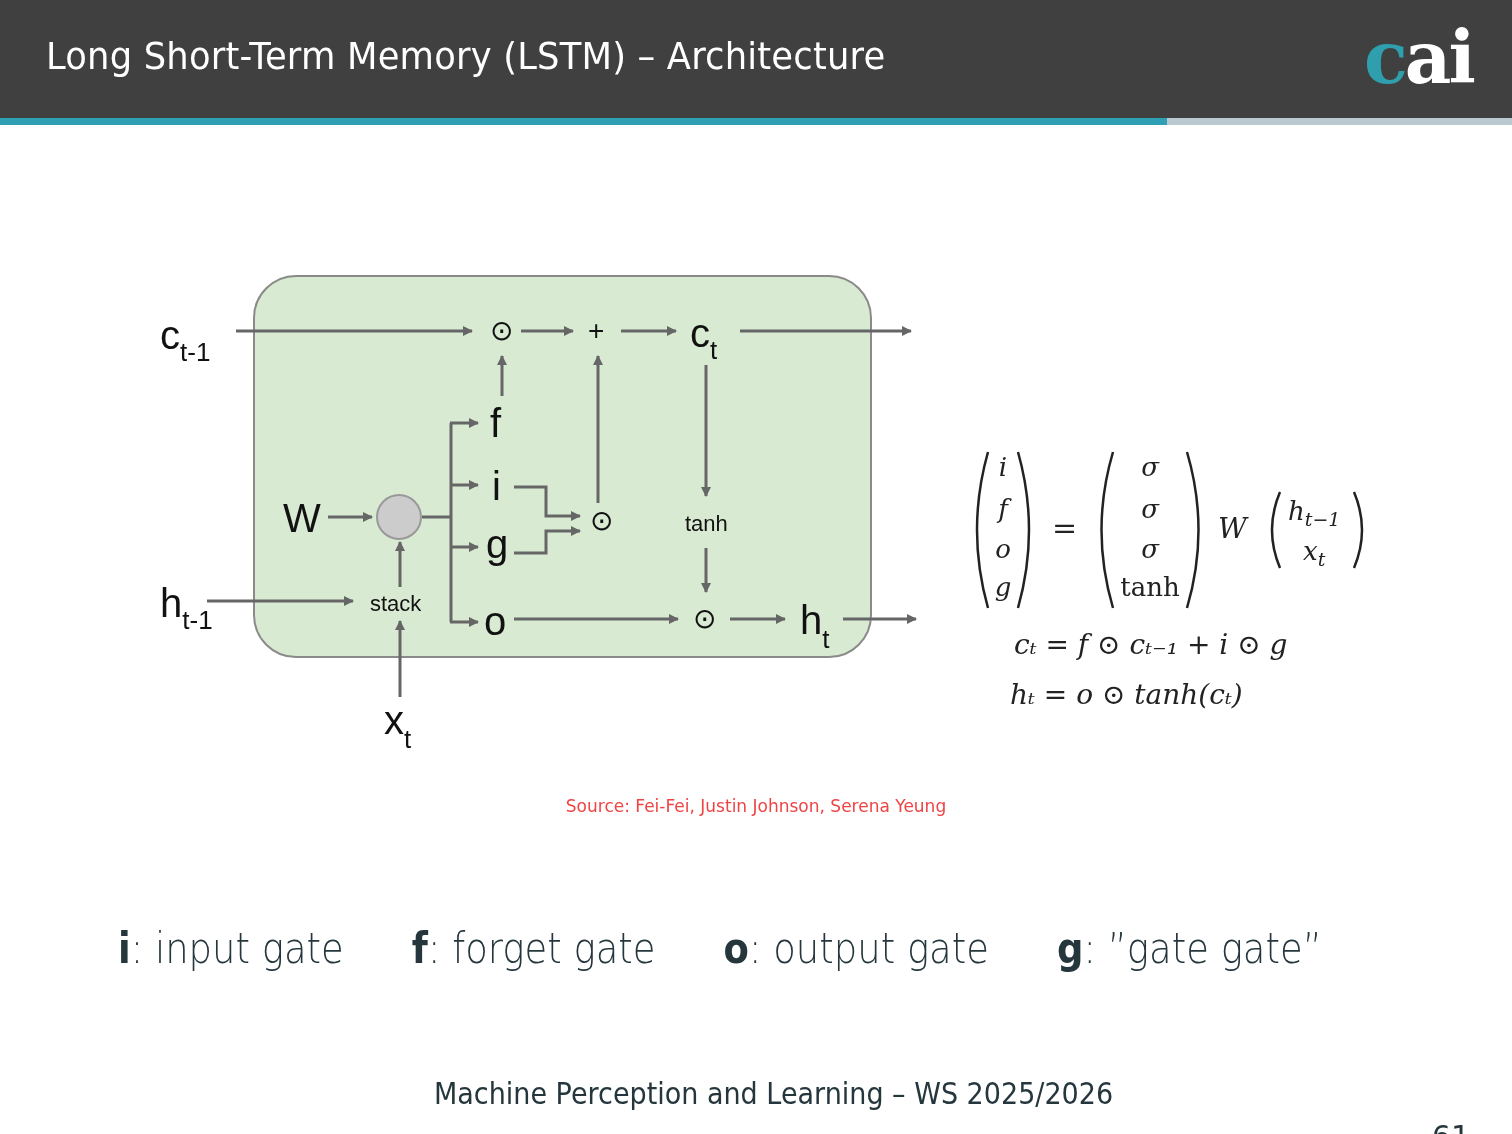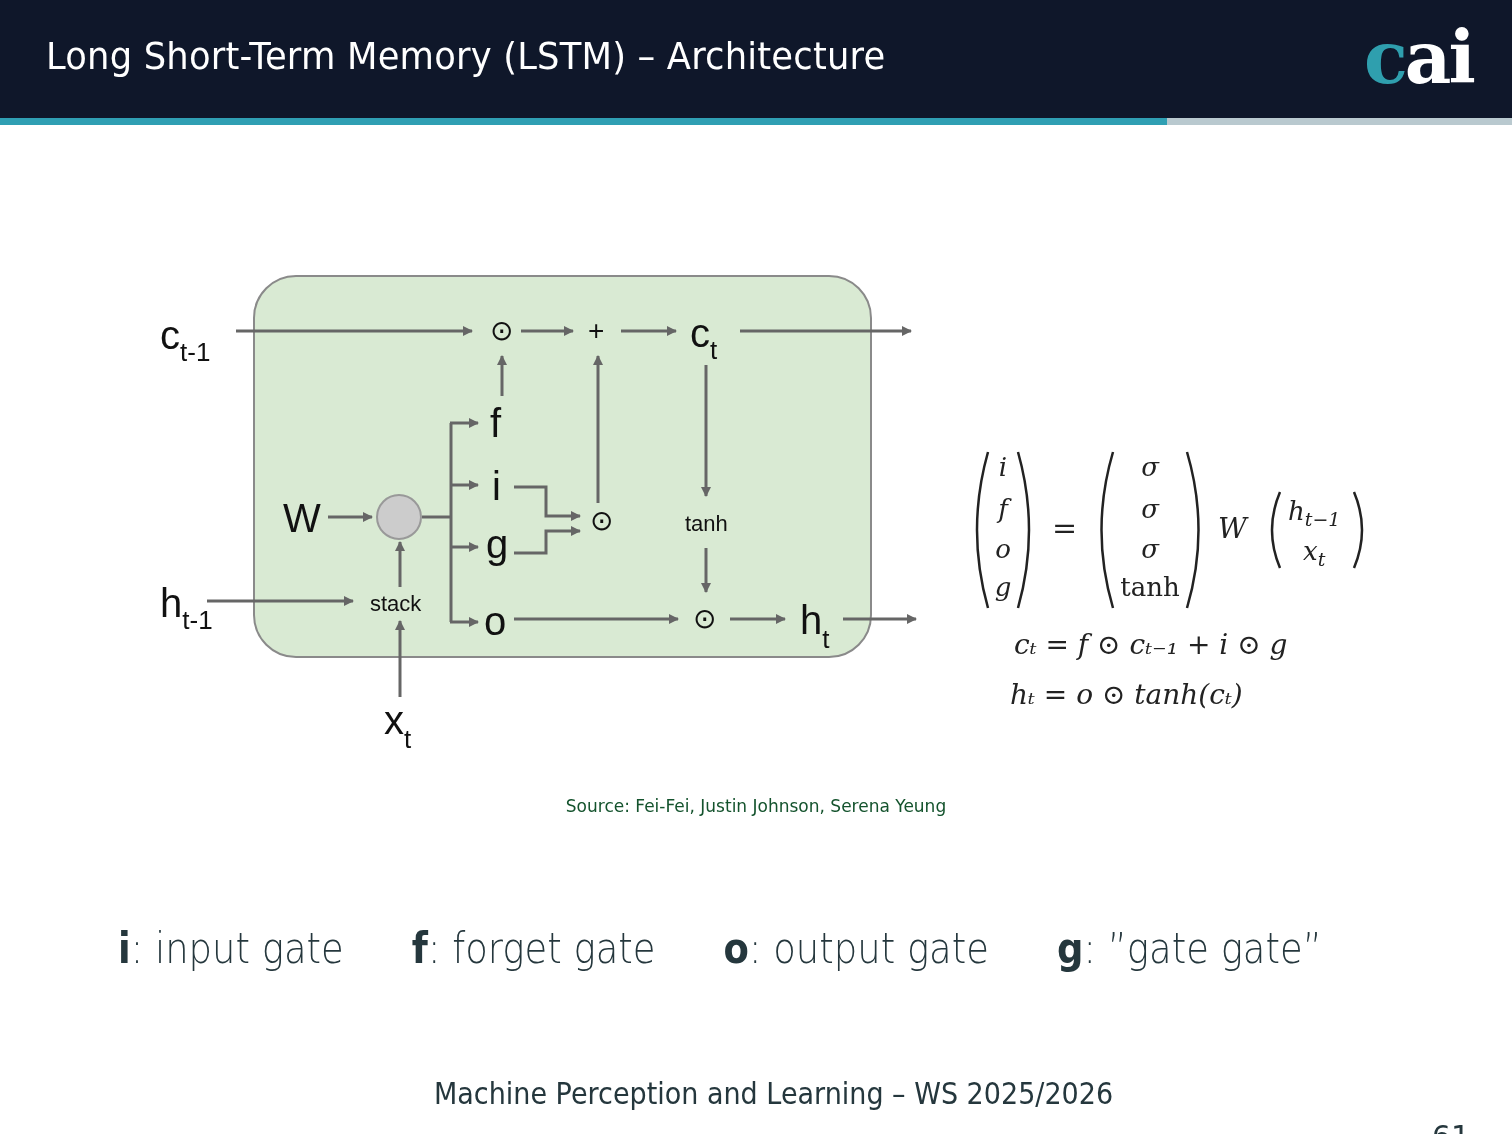--- a/index.html
+++ b/index.html
@@ -3,21 +3,21 @@
   <meta charset="utf-8">
   <style>
     html, body { margin: 0; padding: 0; }
     body {
       width: 1512px; height: 1134px; position: relative; overflow: hidden;
       background: #ffffff;
       font-family: "DejaVu Sans", sans-serif;
     }
     .header {
       position: absolute; left: 0; top: 0; width: 1512px; height: 118px;
-      background: #0f172a;
+      background: #404040;
     }
     .title {
       position: absolute; left: 46px; top: 34px;
       color: #ffffff; font-size: 38px; letter-spacing: 0.2px;
       font-family: "DejaVu Sans", sans-serif; font-weight: normal;
       transform: scaleX(0.93); transform-origin: left center;
       white-space: nowrap;
     }
     .logo {
       position: absolute; left: 1364px; top: 22px; height: 72px;
@@ -36,21 +36,21 @@
     }
     .diagram {
       position: absolute; left: 140px; top: 260px;
     }
     .equations {
       position: absolute; left: 960px; top: 440px; width: 430px; height: 290px;
       font-family: "DejaVu Serif", serif; color: #222;
     }
     .source {
       position: absolute; left: 0; width: 1512px; top: 796px; text-align: center;
-      color: #14532d; font-size: 17px;
+      color: #ef4444; font-size: 17px;
       font-family: "DejaVu Sans", sans-serif;
     }
     .legend {
       position: absolute; left: 118px; top: 924px;
       font-size: 42px; color: #25373d;
       font-family: "DejaVu Sans", sans-serif; font-weight: 300;
       white-space: nowrap;
       transform: scaleX(0.88); transform-origin: left center;
     }
     .legend .item { display: inline-block; margin-right: 64px; }

